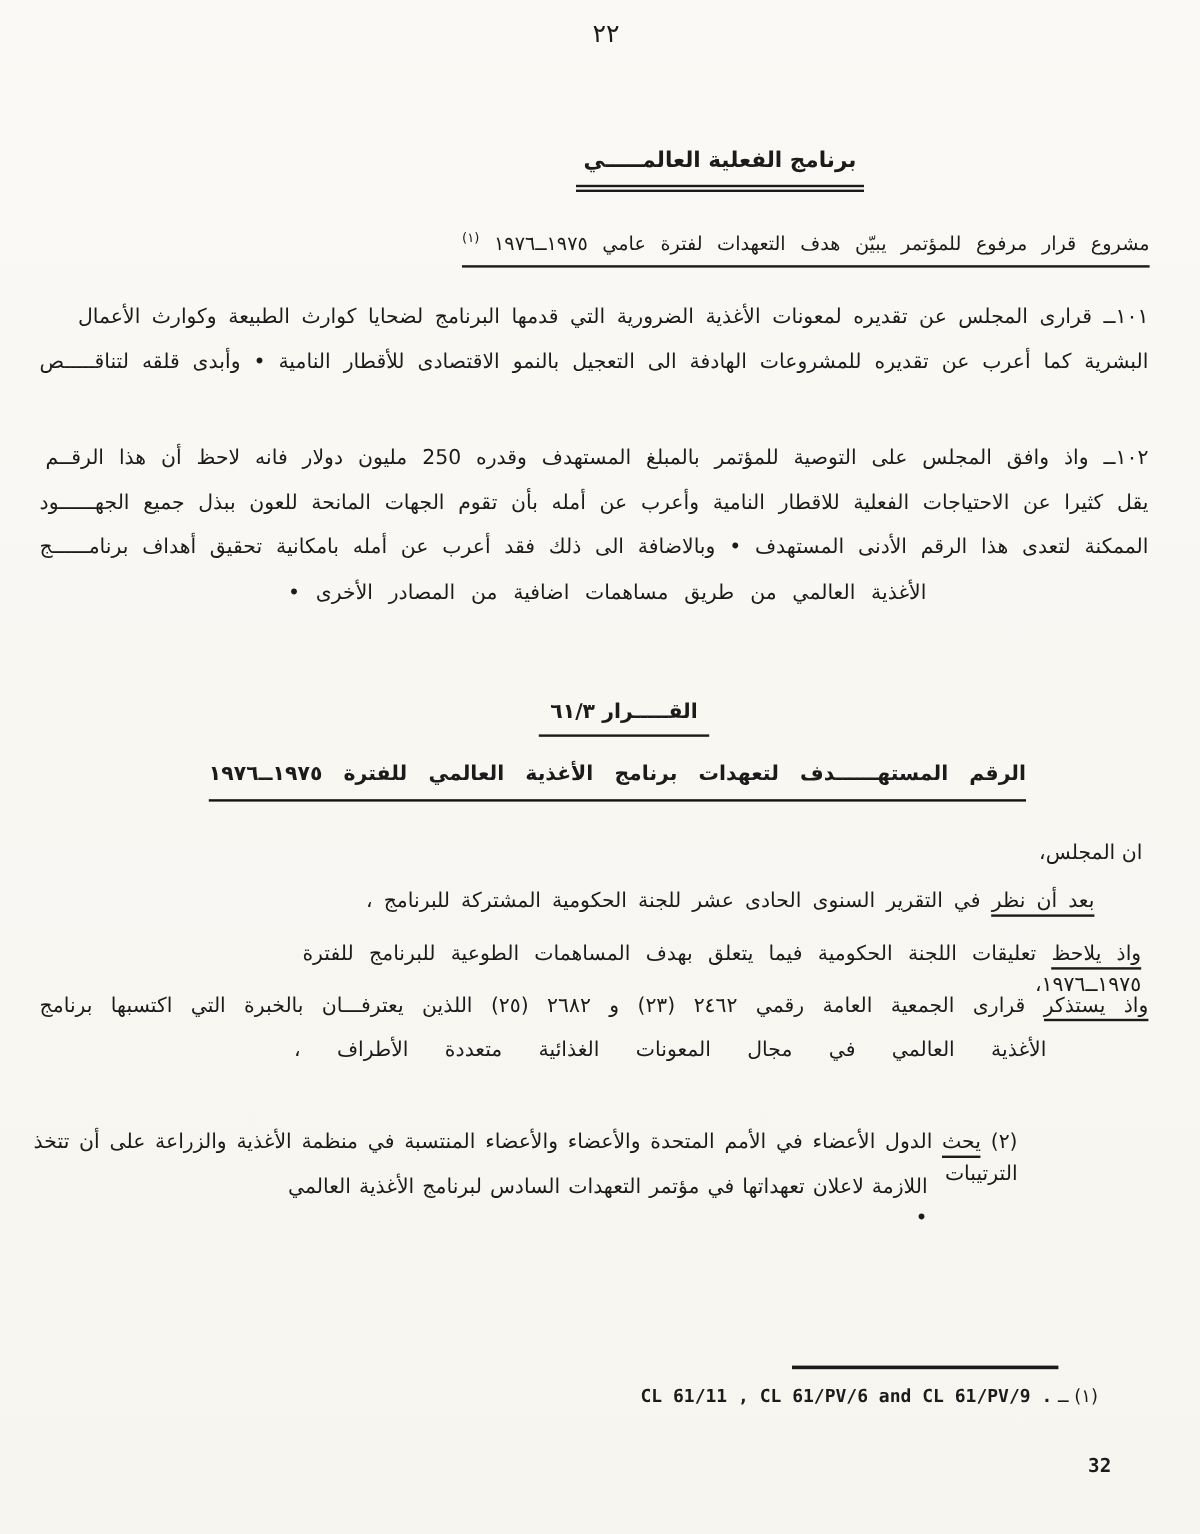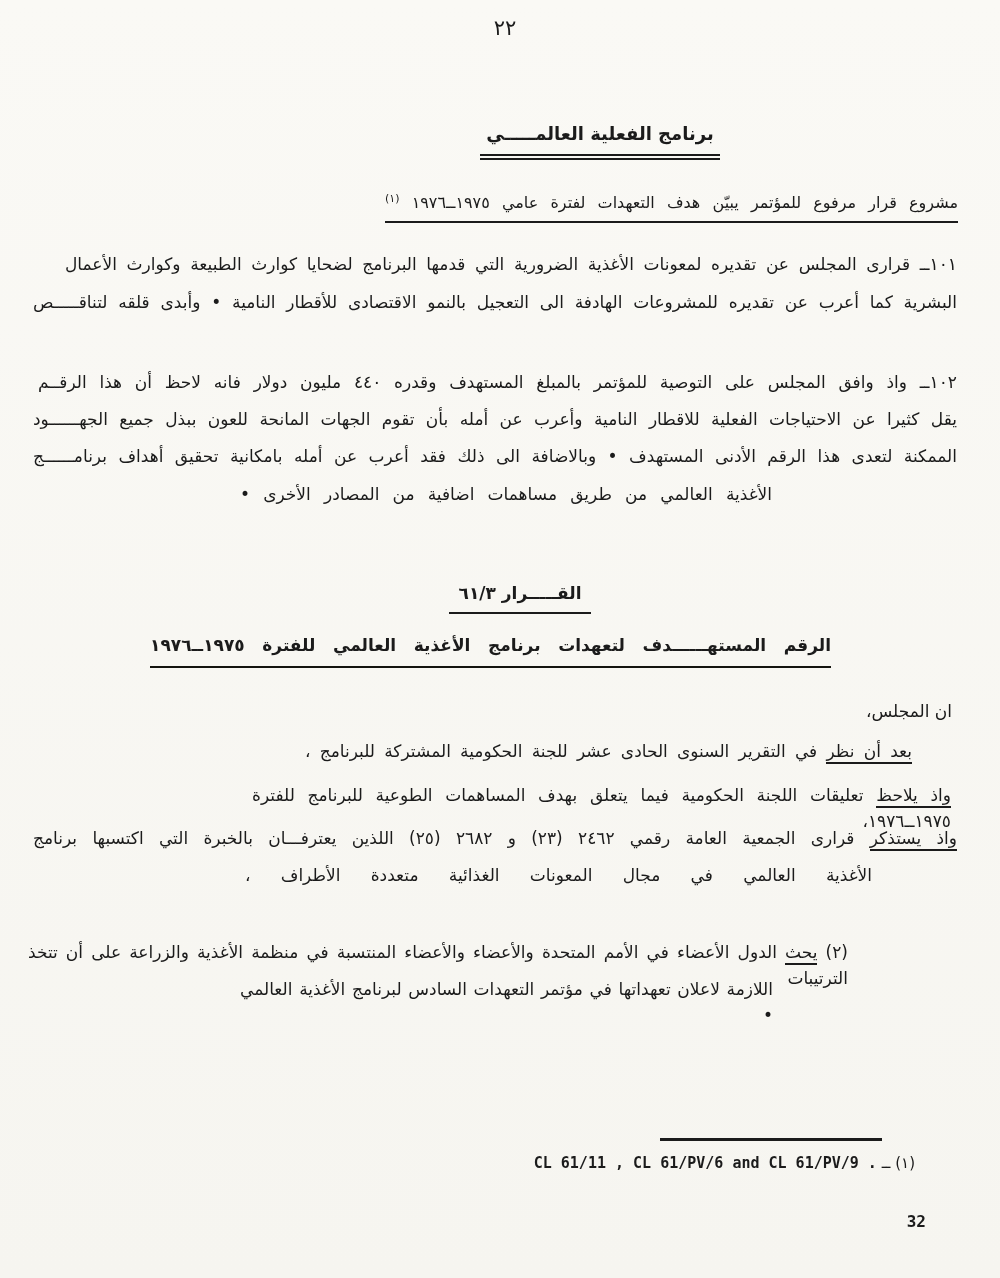--- a/index.html
+++ b/index.html
@@ -38,20 +38,21 @@
   .subtitle sup{font-size:11px;letter-spacing:1px;}
   .res-heading-inner{
     font-size:17px;font-weight:bold;
     padding:0 10px 6px 10px;
     border-bottom:2px solid #1b1b1b;
   }
   .res-subject{
     font-size:17px;font-weight:bold;
     padding-bottom:8px;
     border-bottom:2px solid #14140f;
+    margin-left:24px;
   }
   .top-pagenum{font-size:21px;text-align:center;}
   .footnote-rule{position:absolute;background:#1b1b1b;}
   .footnote{
     font-size:15px;
     direction:rtl;
   }
   .footnote .latin{
     font-family:"DejaVu Sans Mono",monospace;
     direction:ltr;unicode-bidi:isolate;
@@ -102,21 +103,21 @@
   </div>
 
   <div id="subtitle" class="line justify subtitle">
     <span>مشروع قرار مرفوع للمؤتمر يبيّن هدف التعهدات لفترة عامي ١٩٧٥ــ١٩٧٦</span>
     <sup>(١)</sup>
   </div>
 
   <div id="p101-l1" class="line justify">١٠١ــ    قرارى المجلس عن تقديره لمعونات الأغذية الضرورية التي قدمها البرنامج لضحايا كوارث الطبيعة وكوارث الأعمال</div>
   <div id="p101-l2" class="line justify">البشرية كما أعرب عن تقديره للمشروعات الهادفة الى التعجيل بالنمو الاقتصادى للأقطار النامية • وأبدى قلقه لتناقـــــص</div>
 
-  <div id="p102-l1" class="line justify">١٠٢ــ    واذ وافق المجلس على التوصية للمؤتمر بالمبلغ المستهدف وقدره ٤٤٠ مليون دولار فانه لاحظ أن هذا الرقــم</div>
+  <div id="p102-l1" class="line justify">١٠٢ــ    واذ وافق المجلس على التوصية للمؤتمر بالمبلغ المستهدف وقدره 250 مليون دولار فانه لاحظ أن هذا الرقــم</div>
   <div id="p102-l2" class="line justify">يقل كثيرا عن الاحتياجات الفعلية للاقطار النامية وأعرب عن أمله بأن تقوم الجهات المانحة للعون ببذل جميع الجهــــــود</div>
   <div id="p102-l3" class="line justify">الممكنة لتعدى هذا الرقم الأدنى المستهدف • وبالاضافة الى ذلك فقد أعرب عن أمله بامكانية تحقيق أهداف برنامــــــج</div>
   <div id="p102-l4" class="line justify">الأغذية العالمي من طريق مساهمات اضافية من المصادر الأخرى •</div>
 
 
   <div id="res-heading" class="line center-flex">
     <span class="res-heading-inner">القـــــرار ٦١/٣</span>
   </div>
 
   <div id="res-subject" class="line justify res-subject">الرقم المستهــــــدف لتعهدات برنامج الأغذية العالمي للفترة ١٩٧٥ــ١٩٧٦</div>

